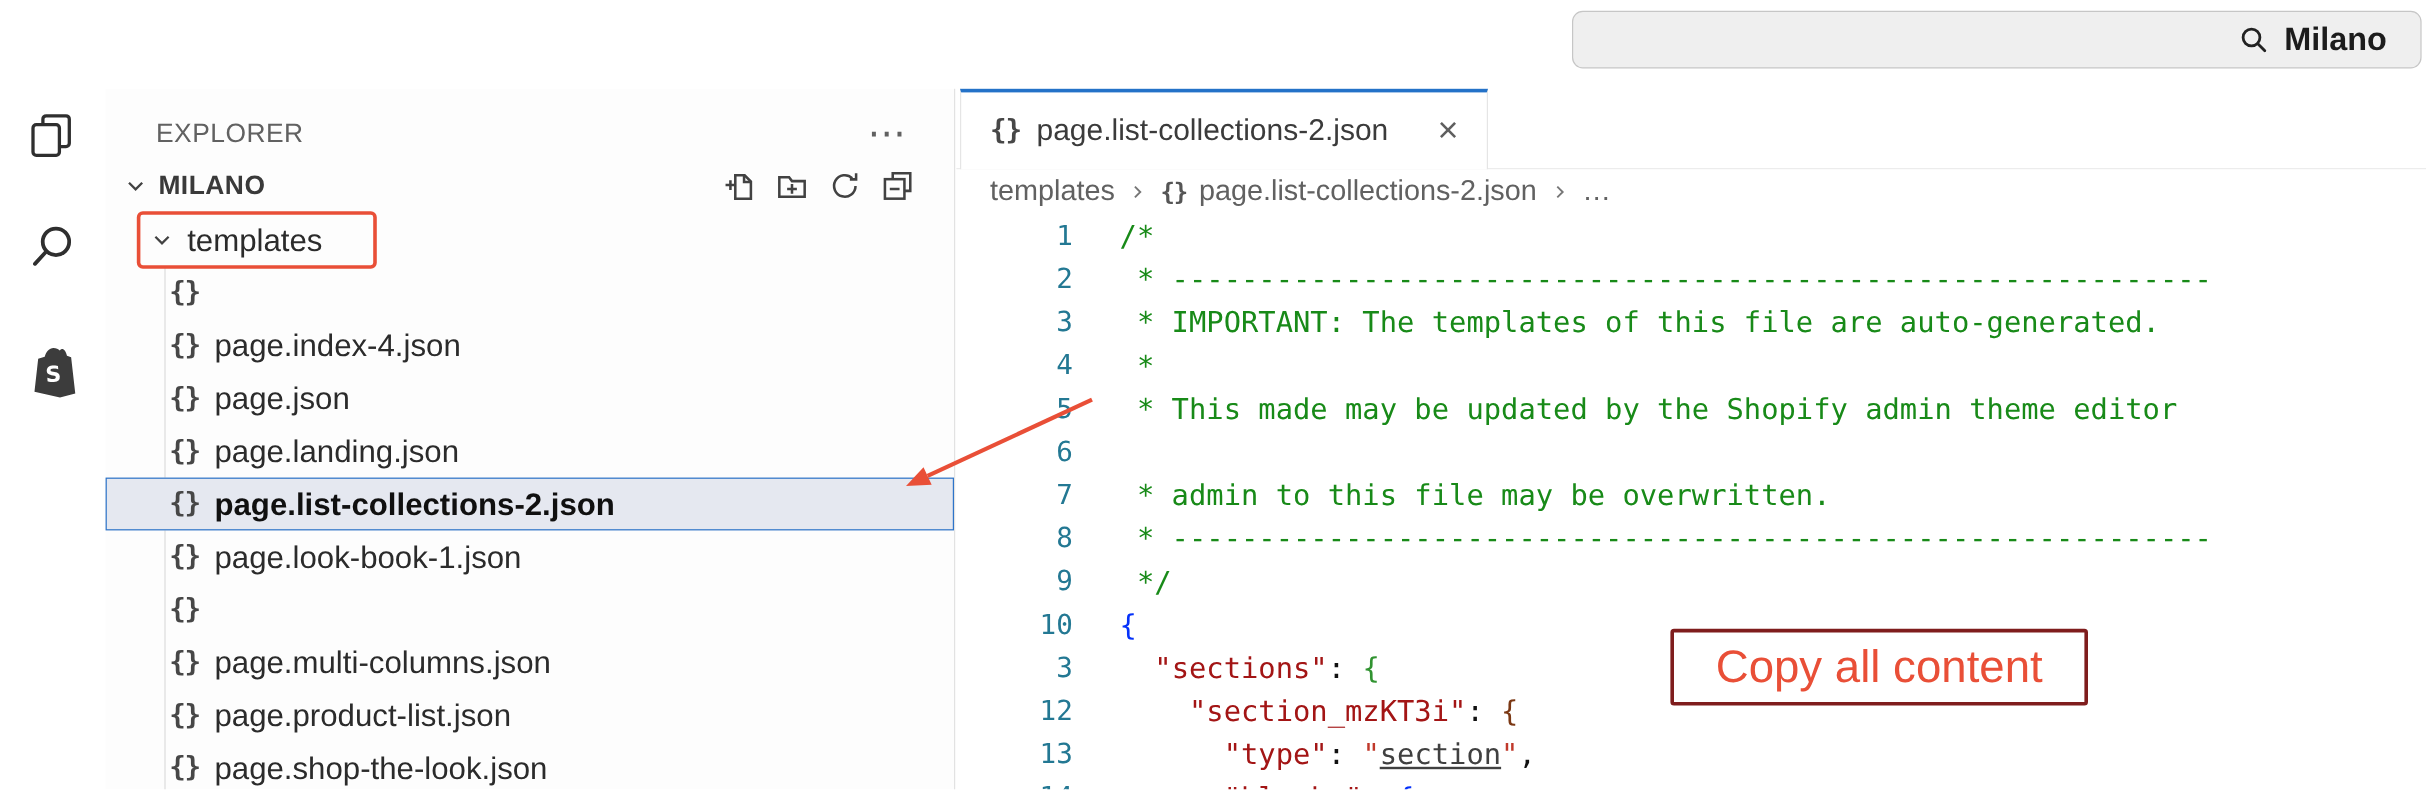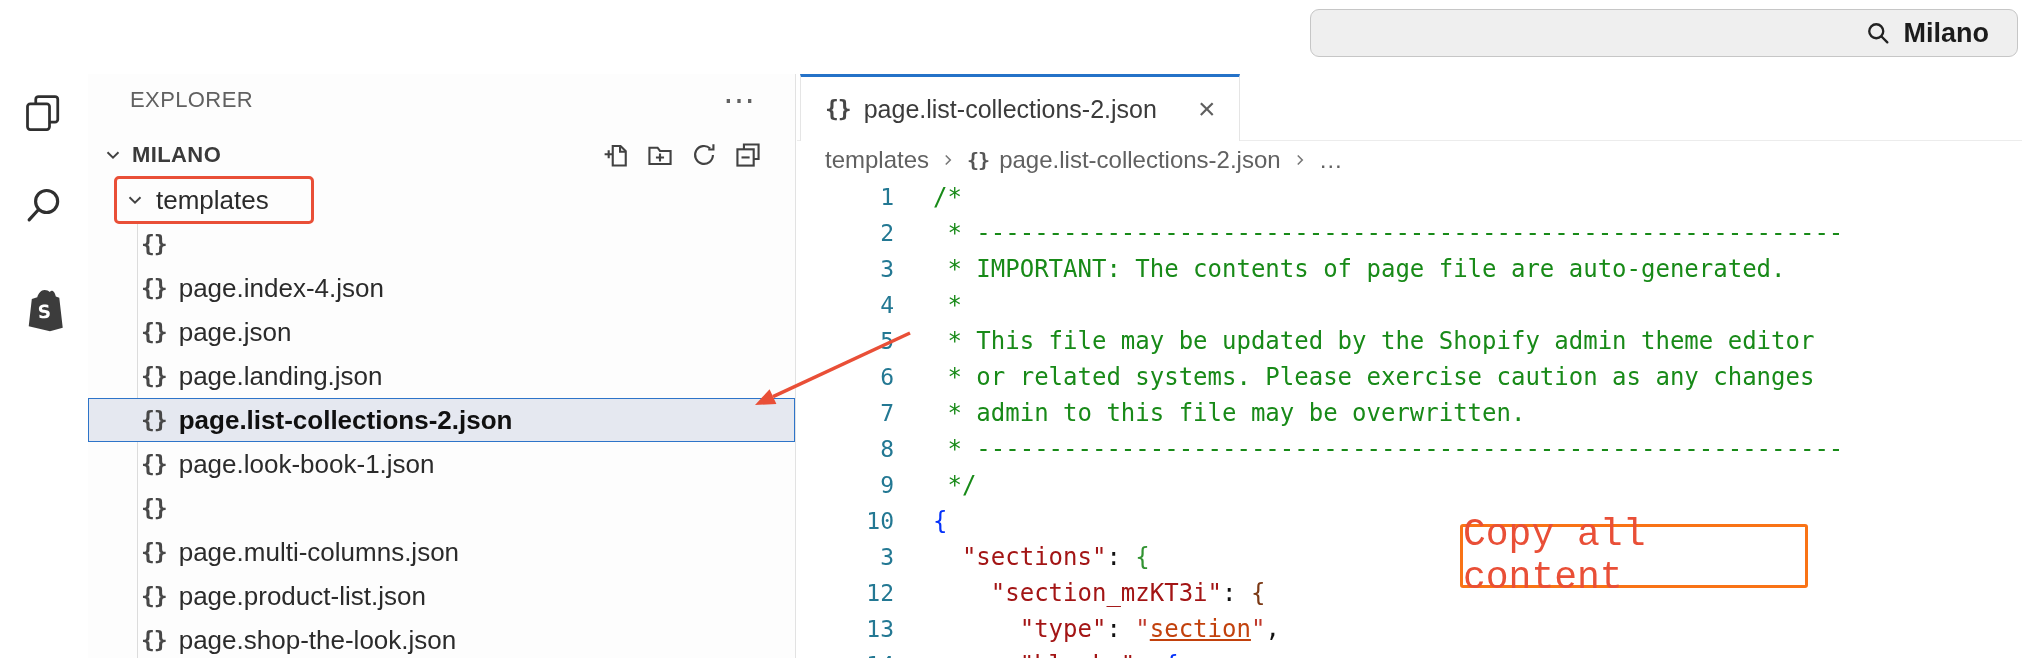--- a/index.html
+++ b/index.html
@@ -13,21 +13,21 @@
     padding-right:28px; gap:12px; }
   #command-center .q { font-weight:bold; font-size:27px; color:#1c1c1c; }
 
   
   #activitybar { position:absolute; left:0; top:74px; width:88px; height:584px; background:#fff; }
   .ab-item { position:absolute; left:0; width:88px; height:56px; display:flex; align-items:center; justify-content:center; }
   #ab-explorer { top:11px; } #ab-search { top:103px; } #ab-shopify { top:208px; }
 
   
   #sidebar { position:absolute; left:88px; top:74px; width:708px; height:584px; background:#fdfdfd; border-right:1px solid #e2e2e2; }
-  #explorer-header { position:absolute; left:0; top:8px; width:100%; height:36px; display:flex; align-items:center; padding:0 40px 0 42px; }
+  #explorer-header { position:absolute; left:0; top:19px; width:100%; height:36px; display:flex; align-items:center; padding:0 40px 0 42px; }
   #explorer-header .title { font-size:22px; color:#616161; letter-spacing:0.4px; }
   #explorer-header .more { margin-left:auto; font-size:32px; color:#616161; line-height:20px; }
   #workspace-row { position:absolute; left:0; top:60px; width:100%; height:42px; display:flex; align-items:center; padding-left:14px; gap:8px; }
   #workspace-row .ws { font-size:22px; font-weight:bold; color:#3a3a3a; letter-spacing:0.4px; }
   #workspace-actions { margin-left:auto; display:flex; gap:18px; padding-right:34px; }
   #folder-row { position:absolute; left:0; top:104px; width:100%; height:44px; display:flex; align-items:center; padding-left:36px; gap:10px; font-size:26px; color:#2b2b2b; }
   #indent-guide { position:absolute; left:49px; top:148px; bottom:0; width:1px; background:#dcdcdc; }
   #file-list { position:absolute; left:0; top:148px; right:0; }
   .file-row { height:44px; display:flex; align-items:center; padding-left:52px; gap:12px; font-size:26px; color:#2b2b2b; border:1px solid transparent; }
   .file-row.sel { background:#e5e8f0; border-color:#2d74c9; font-weight:bold; color:#101010; }
@@ -43,32 +43,32 @@
   #breadcrumbs { position:absolute; left:0; top:67px; width:100%; height:38px; display:flex; align-items:center; padding-left:28px; gap:10px; font-size:24px; color:#616161; }
   .bc-ico { font-size:20px; color:#555; }
   #code { position:absolute; left:0; top:105px; width:100%; height:479px; overflow:hidden;
     font-family:"DejaVu Sans Mono", monospace; font-size:24px; line-height:36px; }
   .code-line { display:flex; height:36px; white-space:pre; }
   .ln { width:97px; text-align:right; color:#237893; flex:none; font-size:23px; }
   .ct { padding-left:39px; }
   .tok-comment { color:#188a18; }
   .tok-key { color:#a31515; }
   .tok-str { color:#c0392b; }
-  .tok-stru { color:#c2410c; text-decoration:underline; }
+  .tok-stru { color:#404040; text-decoration:underline; }
   .tok-b1 { color:#0431fa; }
   .tok-b2 { color:#319331; }
   .tok-b3 { color:#7b3814; }
   .tok-plain { color:#111; }
 
   
   .anno { position:absolute; z-index:10; pointer-events:none; }
   #anno-templates-box { left:114px; top:176px; width:200px; height:48px; border:3px solid #e94f37; border-radius:5px; }
   #anno-arrow { left:735px; top:325px; }
-  #anno-copy-box { left:1460px; top:524px; width:348px; height:64px; border:3px solid #f97316; border-radius:3px;
-    display:flex; align-items:center; justify-content:center;font-family:Liberation Mono, monospace; }
+  #anno-copy-box { left:1392px; top:524px; width:348px; height:64px; border:3px solid #7f1d1d; border-radius:3px;
+    display:flex; align-items:center; justify-content:center; }
   #anno-copy-box span { font-size:38px; color:#e94f37; }
 </style>
 </head>
 <body>
 
 <div id="titlebar">
   <div id="command-center">
     <svg width="28" height="28" viewBox="0 0 24 24" fill="none" stroke="#222" stroke-width="2" stroke-linecap="round">
       <circle cx="10.5" cy="10.5" r="6"></circle>
         <path d="M15 15l5 5"></path>
@@ -199,24 +199,24 @@
     <span>page.list-collections-2.json</span>
     <svg width="18" height="18" viewBox="0 0 16 16">
       <path d="M6 4l4 4-4 4" fill="none" stroke="#767676" stroke-width="1.4"></path>
     </svg>
     <span>…</span>
   </div>
 
   <div id="code">
       <div class="code-line"><span class="ln">1</span><span class="ct"><span class="tok-comment">/*</span></span></div>
       <div class="code-line"><span class="ln">2</span><span class="ct"><span class="tok-comment"> * ------------------------------------------------------------</span></span></div>
-      <div class="code-line"><span class="ln">3</span><span class="ct"><span class="tok-comment"> * IMPORTANT: The contents of page file are auto-generated.</span></span></div>
+      <div class="code-line"><span class="ln">3</span><span class="ct"><span class="tok-comment"> * IMPORTANT: The templates of this file are auto-generated.</span></span></div>
       <div class="code-line"><span class="ln">4</span><span class="ct"><span class="tok-comment"> *</span></span></div>
-      <div class="code-line"><span class="ln">5</span><span class="ct"><span class="tok-comment"> * This file may be updated by the Shopify admin theme editor</span></span></div>
-      <div class="code-line"><span class="ln">6</span><span class="ct"><span class="tok-comment"> * or related systems. Please exercise caution as any changes</span></span></div>
+      <div class="code-line"><span class="ln">5</span><span class="ct"><span class="tok-comment"> * This made may be updated by the Shopify admin theme editor</span></span></div>
+      <div class="code-line"><span class="ln">6</span></div>
       <div class="code-line"><span class="ln">7</span><span class="ct"><span class="tok-comment"> * admin to this file may be overwritten.</span></span></div>
       <div class="code-line"><span class="ln">8</span><span class="ct"><span class="tok-comment"> * ------------------------------------------------------------</span></span></div>
       <div class="code-line"><span class="ln">9</span><span class="ct"><span class="tok-comment"> */</span></span></div>
       <div class="code-line"><span class="ln">10</span><span class="ct"><span class="tok-b1">{</span></span></div>
       <div class="code-line"><span class="ln">3</span><span class="ct"><span class="tok-plain">  </span><span class="tok-key">"sections"</span><span class="tok-plain">: </span><span class="tok-b2">{</span></span></div>
       <div class="code-line"><span class="ln">12</span><span class="ct"><span class="tok-plain">    </span><span class="tok-key">"section_mzKT3i"</span><span class="tok-plain">: </span><span class="tok-b3">{</span></span></div>
       <div class="code-line"><span class="ln">13</span><span class="ct"><span class="tok-plain">      </span><span class="tok-key">"type"</span><span class="tok-plain">: </span><span class="tok-str">"</span><span class="tok-stru">section</span><span class="tok-str">"</span><span class="tok-plain">,</span></span></div>
       <div class="code-line"><span class="ln">14</span><span class="ct"><span class="tok-plain">      </span><span class="tok-key">"blocks"</span><span class="tok-plain">: </span><span class="tok-b1">{</span></span></div>
     </div>
 </div>

